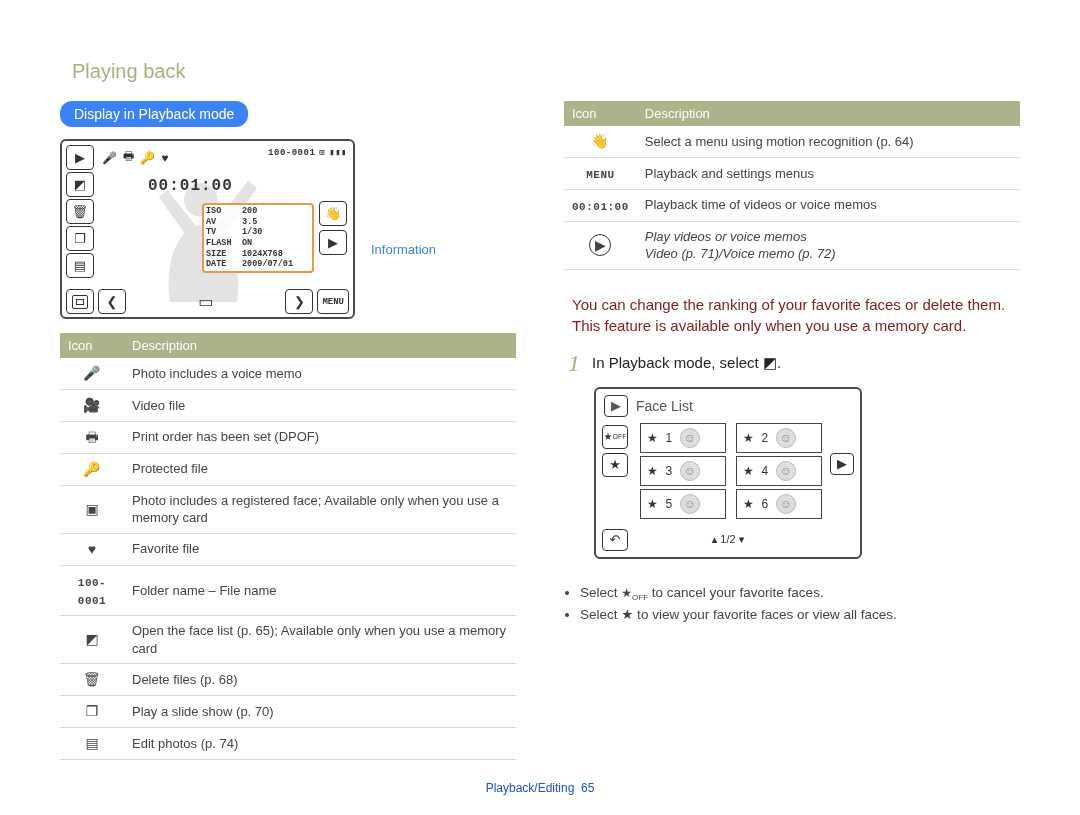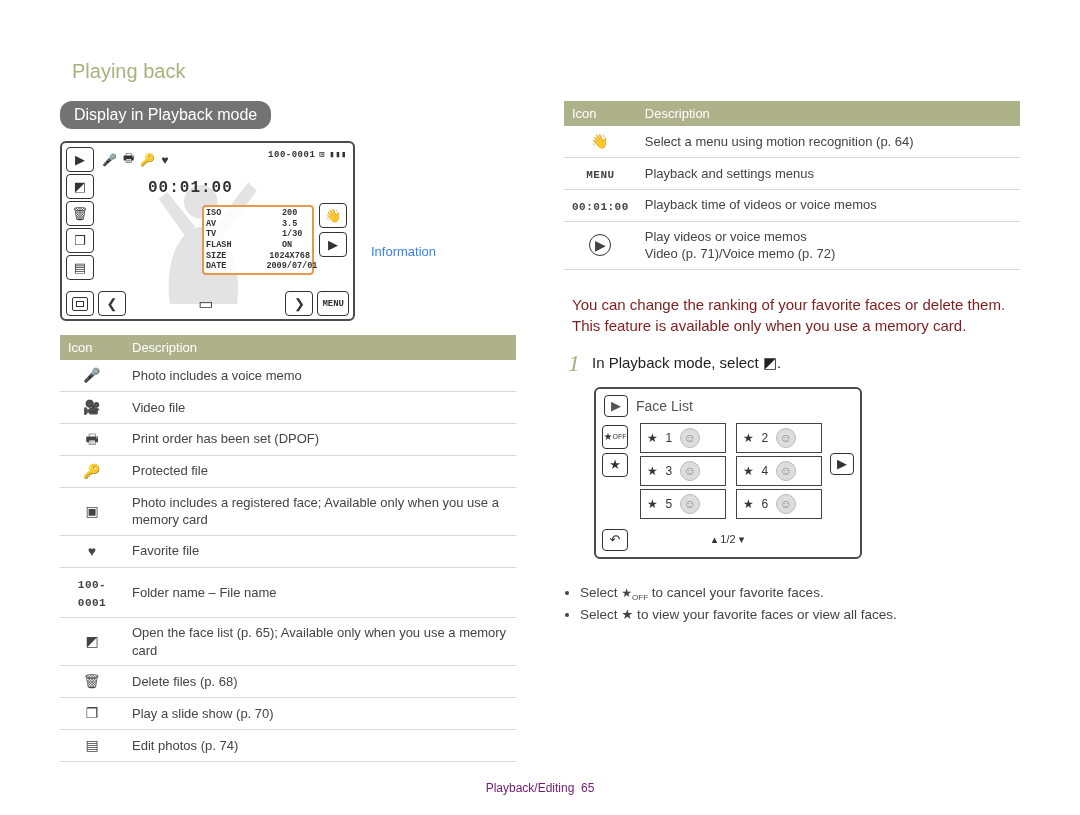--- a/index.html
+++ b/index.html
@@ -19,23 +19,23 @@
     margin-bottom: 18px;
     margin-left: 12px;
   }
   .columns {
     display: flex;
     gap: 48px;
   }
   .col { flex: 1; }
   .pill {
     display: inline-block;
-    background: #737373;
+    background: #3b82f6;
     color: #fff;
-    font-size: 16px;
+    font-size: 14px;
     padding: 5px 14px;
     border-radius: 12px;
     margin-bottom: 12px;
   }
 
   
   .lcd {
     width: 295px;
     height: 180px;
     border: 2px solid #4a4a4a;
@@ -107,21 +107,21 @@
     width: 112px;
     border: 2px solid #e49a4a;
     border-radius: 4px;
     font-family: "Courier New", monospace;
     font-size: 8.5px;
     font-weight: bold;
     line-height: 1.25;
     padding: 1px 2px;
     background: rgba(255,255,255,.85);
   }
-  .infobox div { display: flex; gap: 40px; }
+  .infobox div { display: flex; }
   .infobox .k { width: 36px; }
   .lcd-bottom {
     position: absolute;
     bottom: 3px;
     left: 4px;
     right: 4px;
     display: flex;
     align-items: center;
     gap: 4px;
   }
@@ -218,21 +218,21 @@
   .pager { flex: 1; text-align: center; font-size: 11px; }
   .bullets { font-size: 13.5px; color: #444; margin-top: 26px; margin-left: 16px; }
   .bullets li { margin-bottom: 4px; list-style: disc; }
   .footer {
     position: absolute;
     bottom: 20px;
     width: 100%;
     left: 0;
     text-align: center;
     font-size: 12px;
-    color: #701a75;
+    color: #1d4ed8;
   }
   .inline-icon { font-size: 12px; }
   .square-icon { display:inline-block; width:16px; height:14px; border:1.5px solid #333; border-radius:2px; position:relative; }
   .square-icon::after { content:""; position:absolute; inset:3px; border:1.5px solid #333; }
 </style>
 </head>
 <body>
 
 <div class="page-title">Playing back</div>
 
@@ -383,21 +383,21 @@
           <tr>
             <td class="iconcell"><span class="mono">MENU</span></td>
             <td style="white-space: pre-line;">Playback and settings menus</td>
           </tr>
           <tr>
             <td class="iconcell"><span class="mono">00:01:00</span></td>
             <td style="white-space: pre-line;">Playback time of videos or voice memos</td>
           </tr>
           <tr>
             <td class="iconcell"><span style="display: inline-flex; width: 22px; height: 22px; border: 1.5px solid rgb(51, 51, 51); border-radius: 50%; align-items: center; justify-content: center;">▶</span></td>
-            <td style="white-space: pre-line;">Play videos or voice memos
+            <td style="white-space: pre-line; font-style: italic;">Play videos or voice memos
 Video (p. 71)/Voice memo (p. 72)</td>
           </tr>
         </tbody>
     </table>
 
     <div style="height:24px;"></div>
     <div class="body-text">You can change the ranking of your favorite faces or delete them. This feature is available only when you use a memory card.</div>
 
     <div class="step">
       <div class="step-num">1</div>

